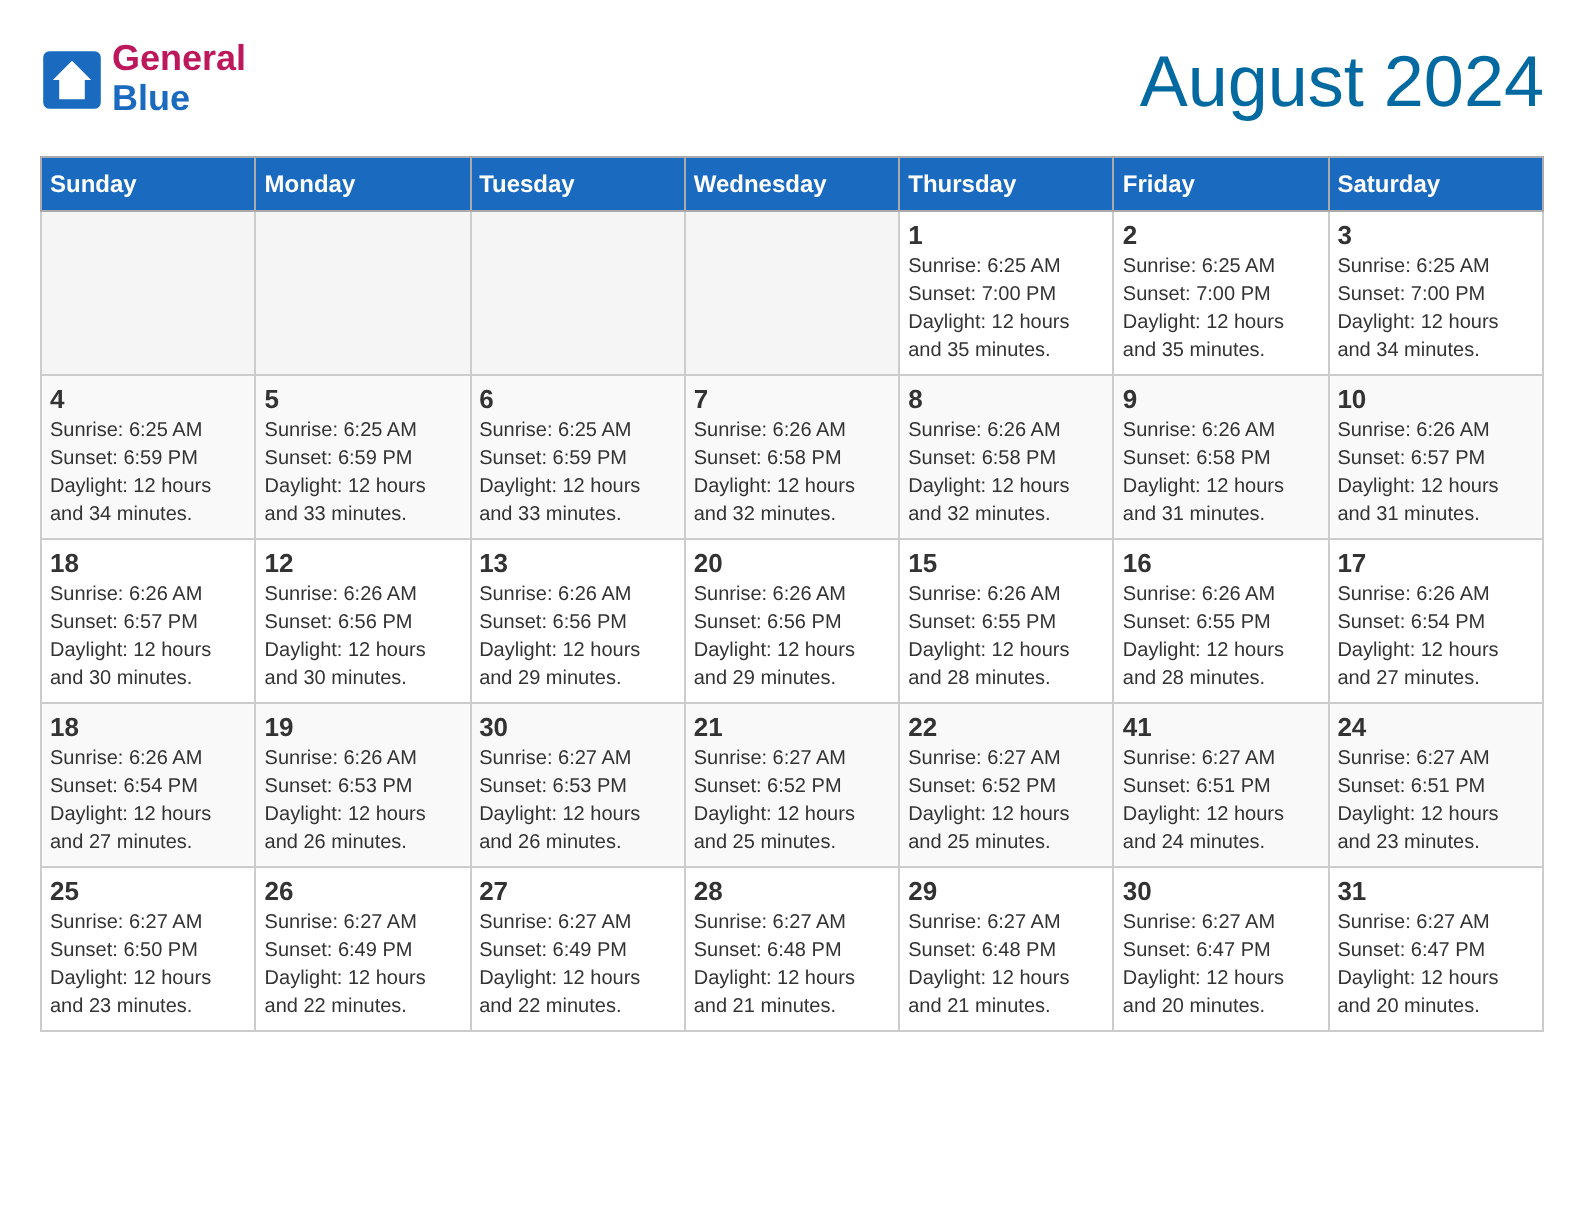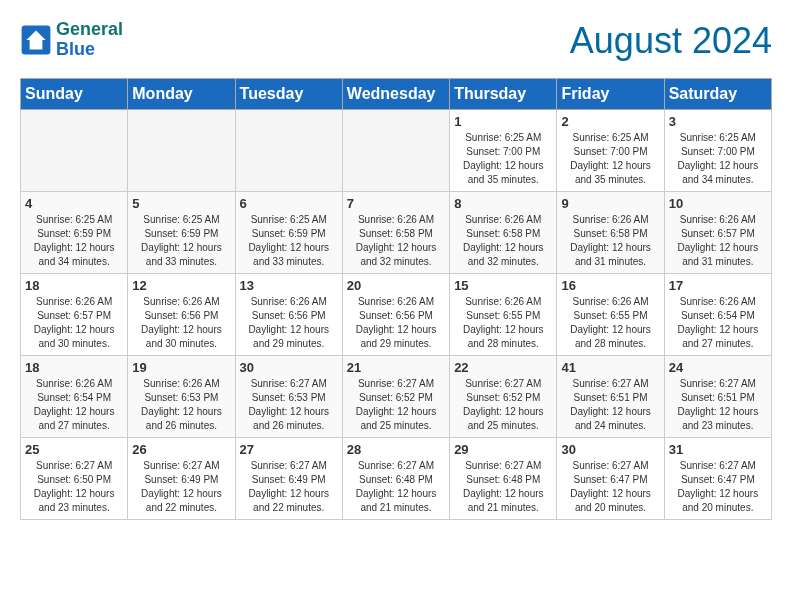--- a/index.html
+++ b/index.html
@@ -21,21 +21,21 @@
       align-items: center;
       gap: 4px;
     }
     .logo-text {
       font-size: 18px;
       font-weight: bold;
       color: #333;
       line-height: 1.1;
     }
     .logo-text span {
-      color: #0f766e;
+      color: #be185d;
     }
     .logo-icon {
       width: 32px;
       height: 32px;
     }
     .title-block {
       text-align: right;
     }
     .title-block h1 {
       font-size: 36px;
@@ -50,21 +50,21 @@
     .calendar {
       width: 100%;
       border-collapse: collapse;
       font-size: 11px;
     }
     .calendar thead tr th {
       background: #1a6bbf;
       color: #fff;
       padding: 6px 4px;
       text-align: left;
-      font-size: 16px;
+      font-size: 12px;
       font-weight: bold;
       border: 1px solid #aaa;
     }
     .calendar tbody tr td {
       border: 1px solid #ccc;
       vertical-align: top;
       padding: 4px;
       width: calc(100% / 7);
       min-height: 80px;
       background: #fff;
@@ -75,21 +75,20 @@
     .day-num {
       font-size: 13px;
       font-weight: bold;
       color: #333;
       margin-bottom: 2px;
     }
     .day-info {
       font-size: 10px;
       color: #333;
       line-height: 1.4;
-      text-align: center;
     }
     .empty-cell {
       background: #f5f5f5 !important;
     }
   </style>
 </head>
 <body>
 
 <div class="header">
   <div class="logo">

